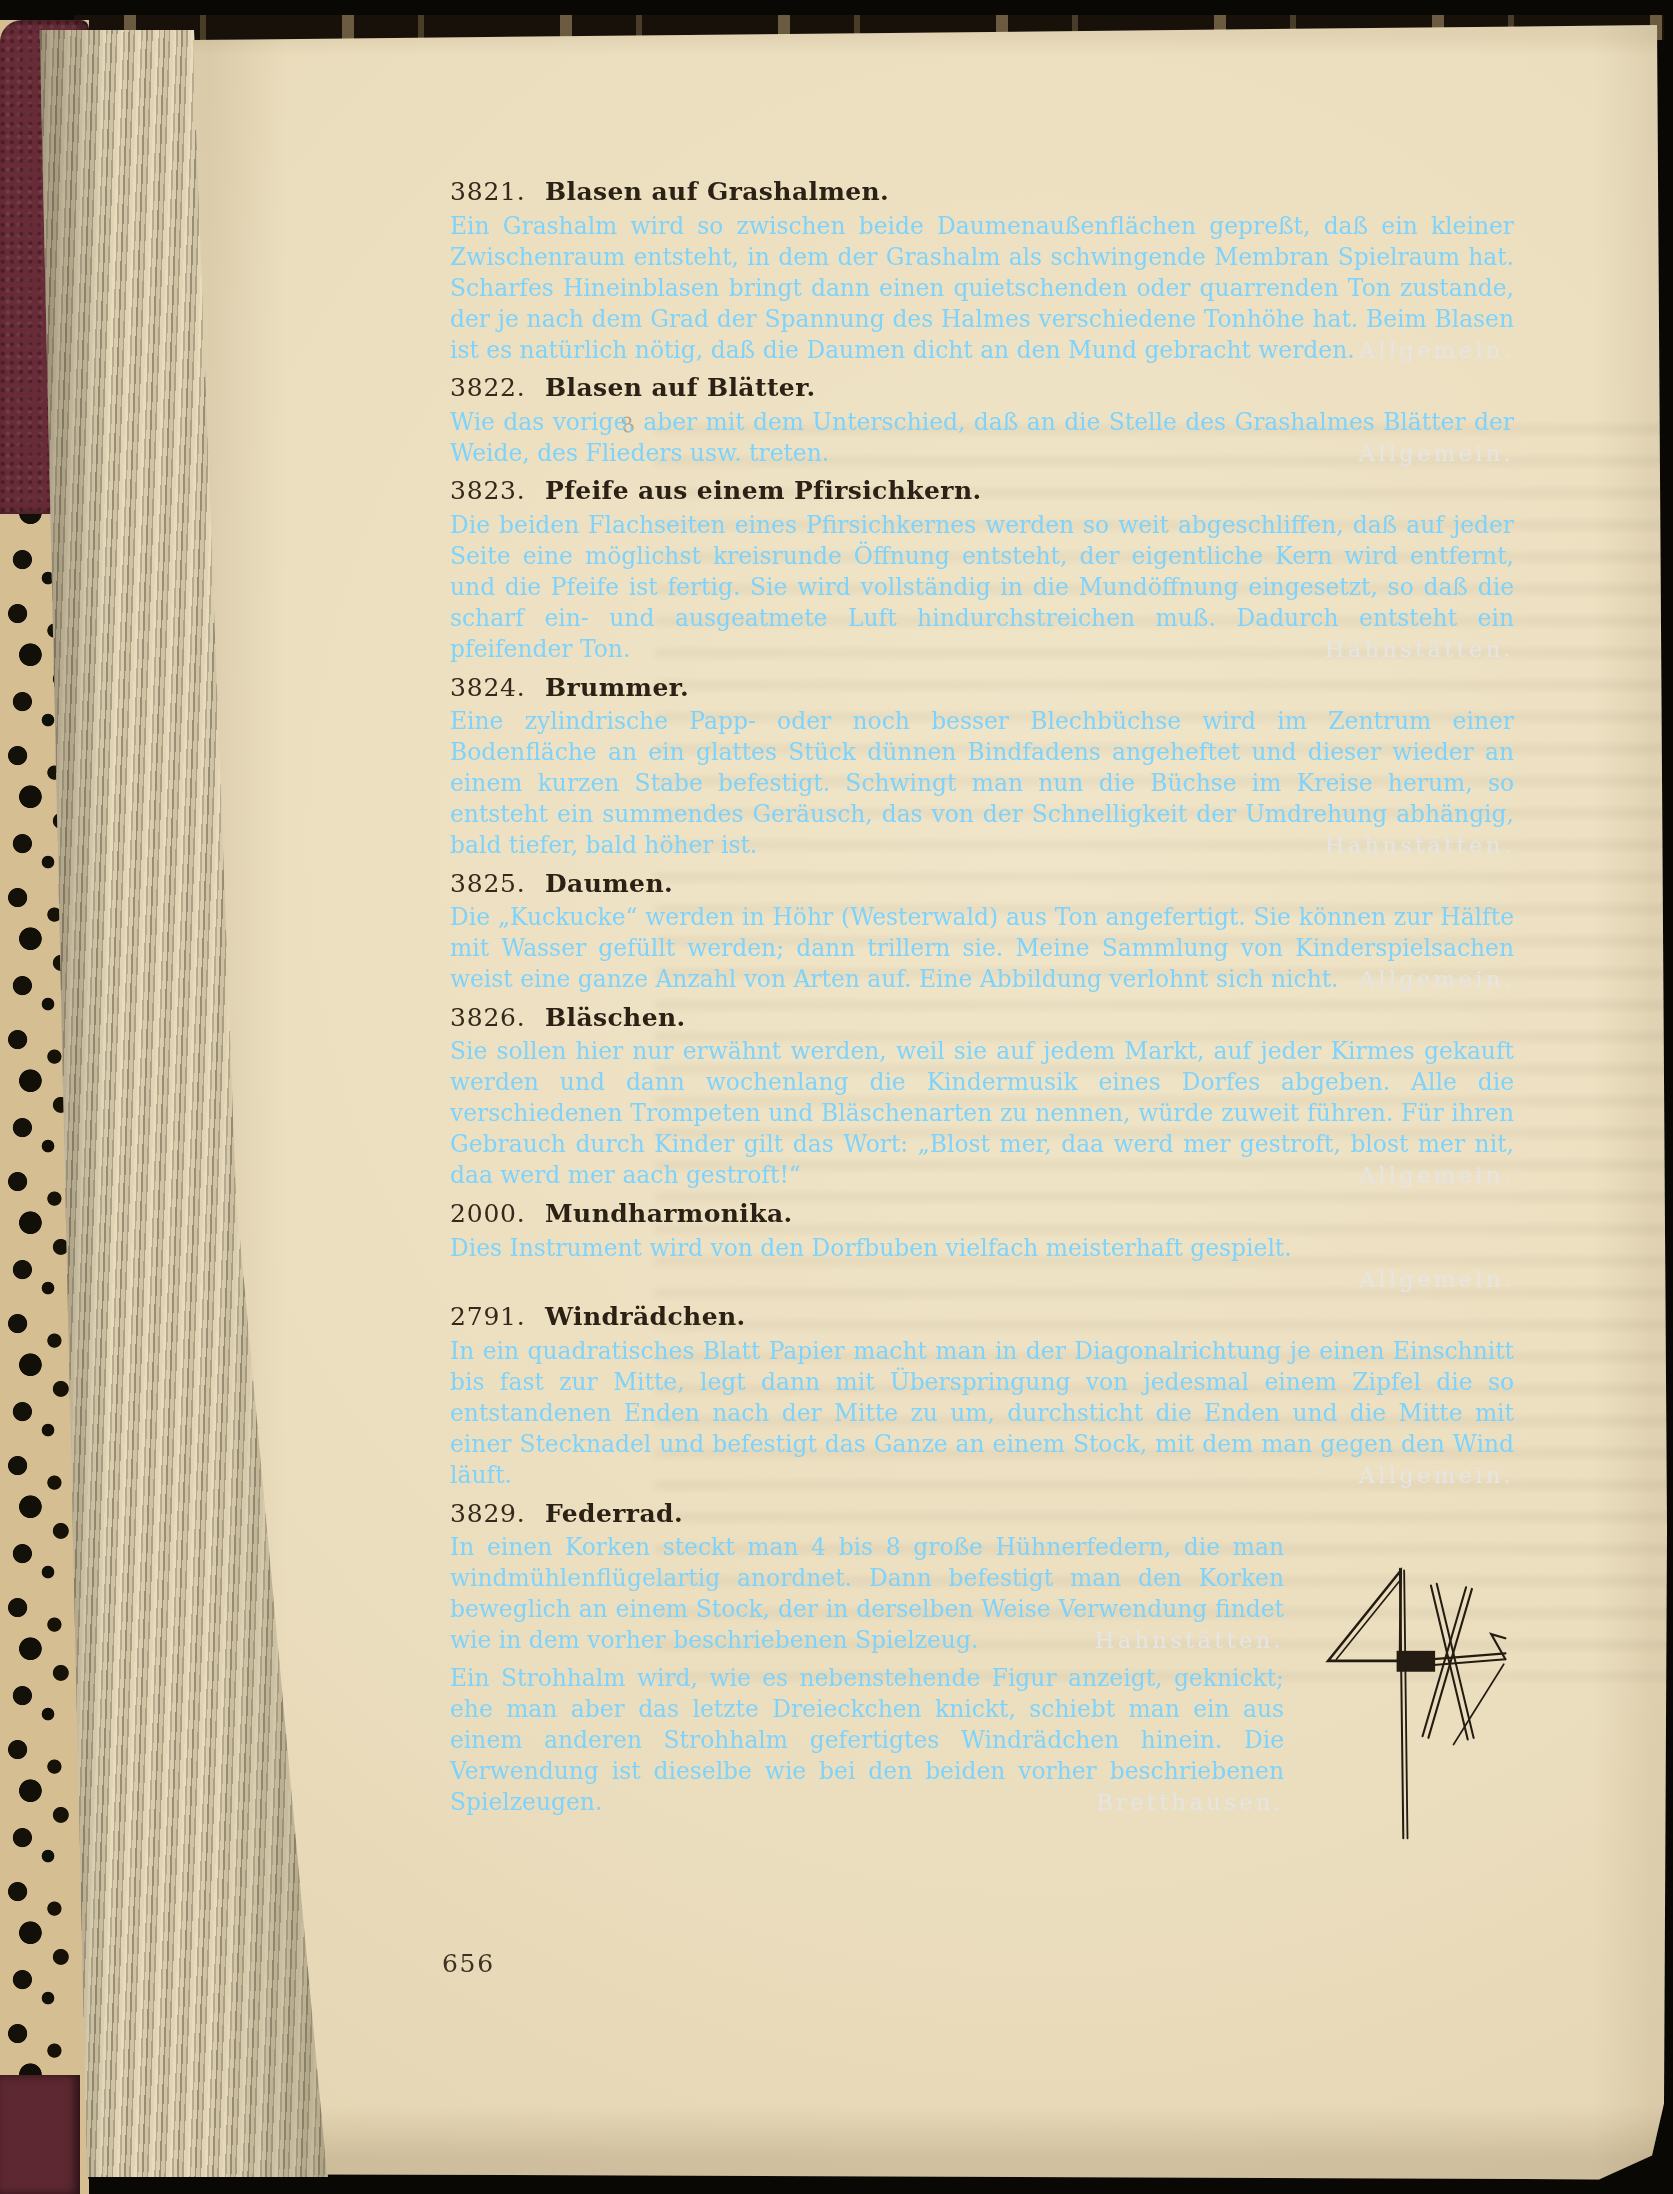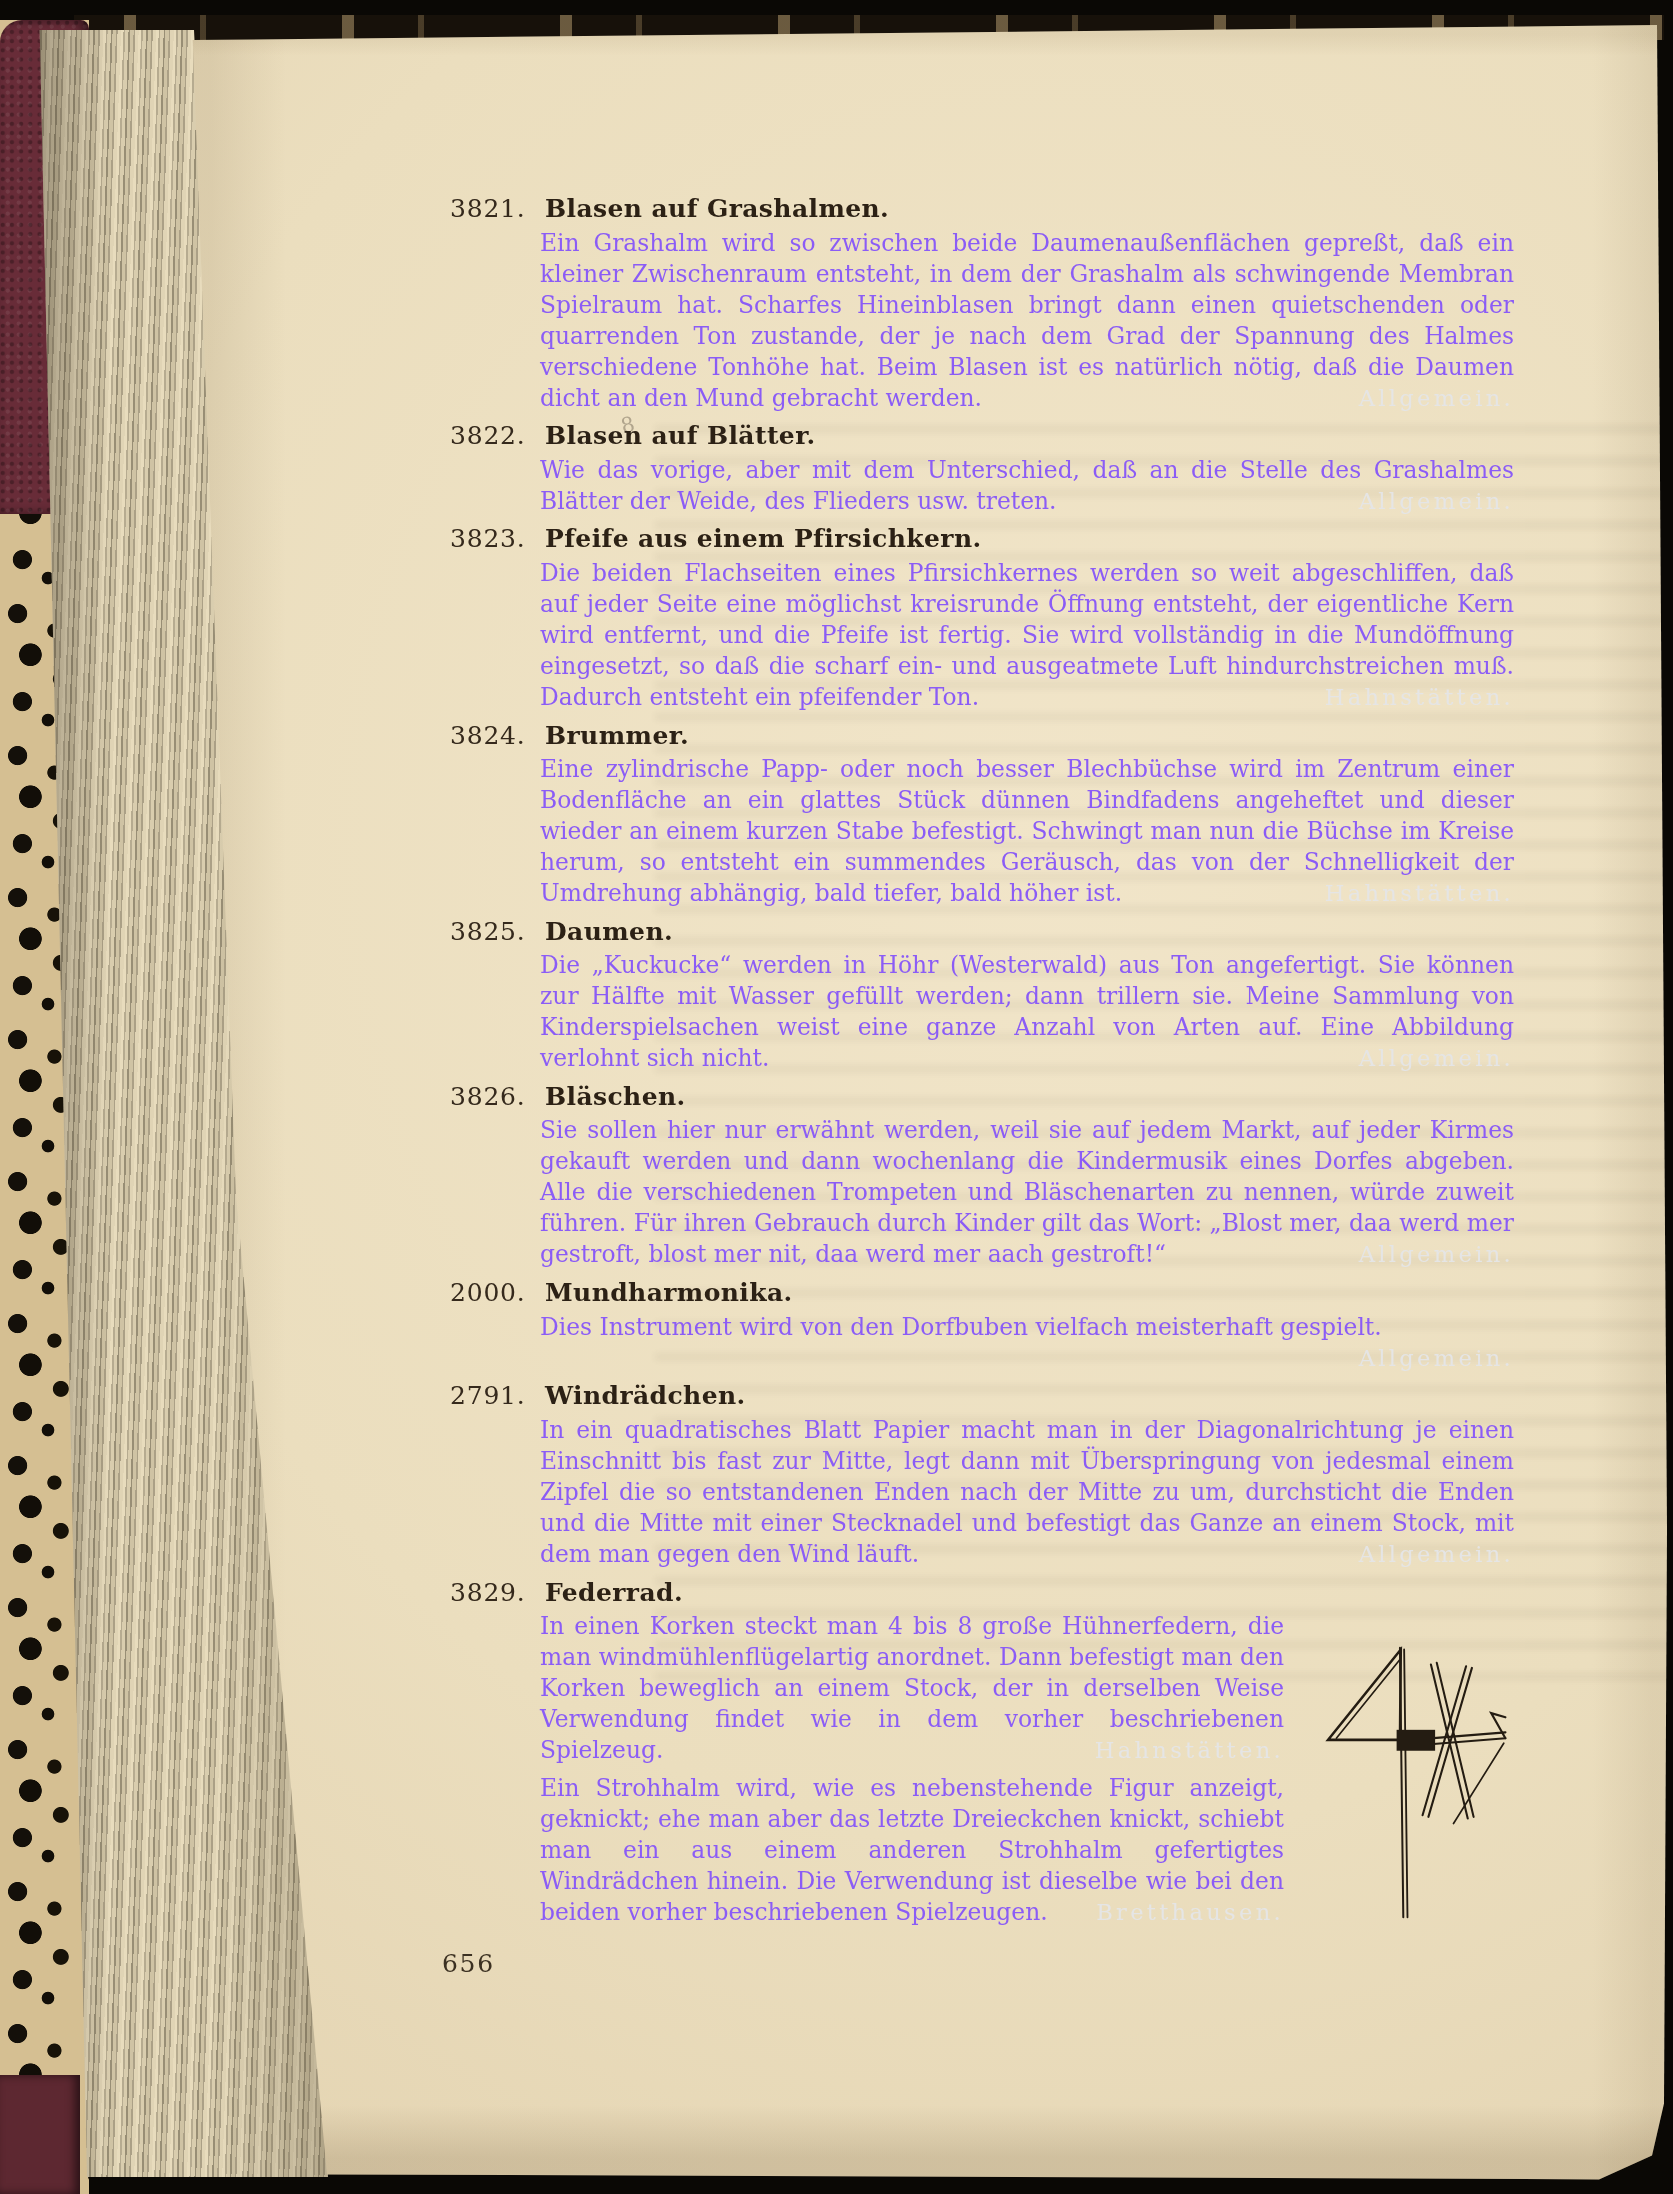--- a/index.html
+++ b/index.html
@@ -38,27 +38,27 @@
   
   .page{position:absolute;left:186px;top:23.4px;width:1481px;height:2157px;
     clip-path:polygon(6.7px 16.7px,1471px 1.7px,1481px 1506px,1478px 2080px,1466px 2132px,1413px 2156px,141px 2151px,50px 1172px);
     background:radial-gradient(115% 85% at 58% 38%, #f1e5c9 0%, #ebdebe 55%, #e4d4b2 88%, #dcc9a4 100%);}
   .page::after{content:"";position:absolute;inset:0;
     background:linear-gradient(180deg, rgba(120,95,55,.10) 0 11.7px, transparent 33px),
                linear-gradient(0deg, rgba(100,78,45,.18) 0 22px, transparent 75px),
                linear-gradient(90deg, rgba(110,88,52,.12) 0 25px, transparent 100px),
                linear-gradient(270deg, rgba(110,88,52,.10) 0 15px, transparent 75px);}
 
-  .content{position:absolute;left:450px;top:193px;width:1064px;color:#35291c;}
+  .content{position:absolute;left:450px;top:176px;width:1064px;color:#35291c;}
   .entry{margin-bottom:6.7px;}
   .entry-head{display:flex;font-size:25px;line-height:32px;margin-bottom:2.5px;}
   .e-num{width:81px;flex:0 0 81px;letter-spacing:0.8px;}
   .e-title{font-weight:bold;margin-left:14px;letter-spacing:0.4px;color:#2c2115;}
-  .e-body{margin-left:90px;font-size:23.4px;line-height:31px;text-align:justify;
-          text-justify:inter-word;color:#8b5cf6;}
+  .e-body{font-size:23.4px;line-height:31px;text-align:justify;
+          text-justify:inter-word;color:#7dd3fc;}
   .e-attrib{font-size:22.6px;line-height:31px;text-align:right;letter-spacing:3.3px;
             margin-top:-31px;color:#e5e5e5;}
   .e-attrib.own-line{margin-top:0;}
 
   
   .fig{float:right;width:208px;height:308px;margin:5px 0 3.3px 22px;display:none;}
 
   .page-number{position:absolute;left:442px;top:1938px;font-size:25px;letter-spacing:1.7px;color:#3c3122;margin-top:11px;}
   .pencil-mark{position:absolute;left:621px;top:413px;font-size:21px;color:rgba(118,106,88,.5);
                transform:rotate(-14deg);}

